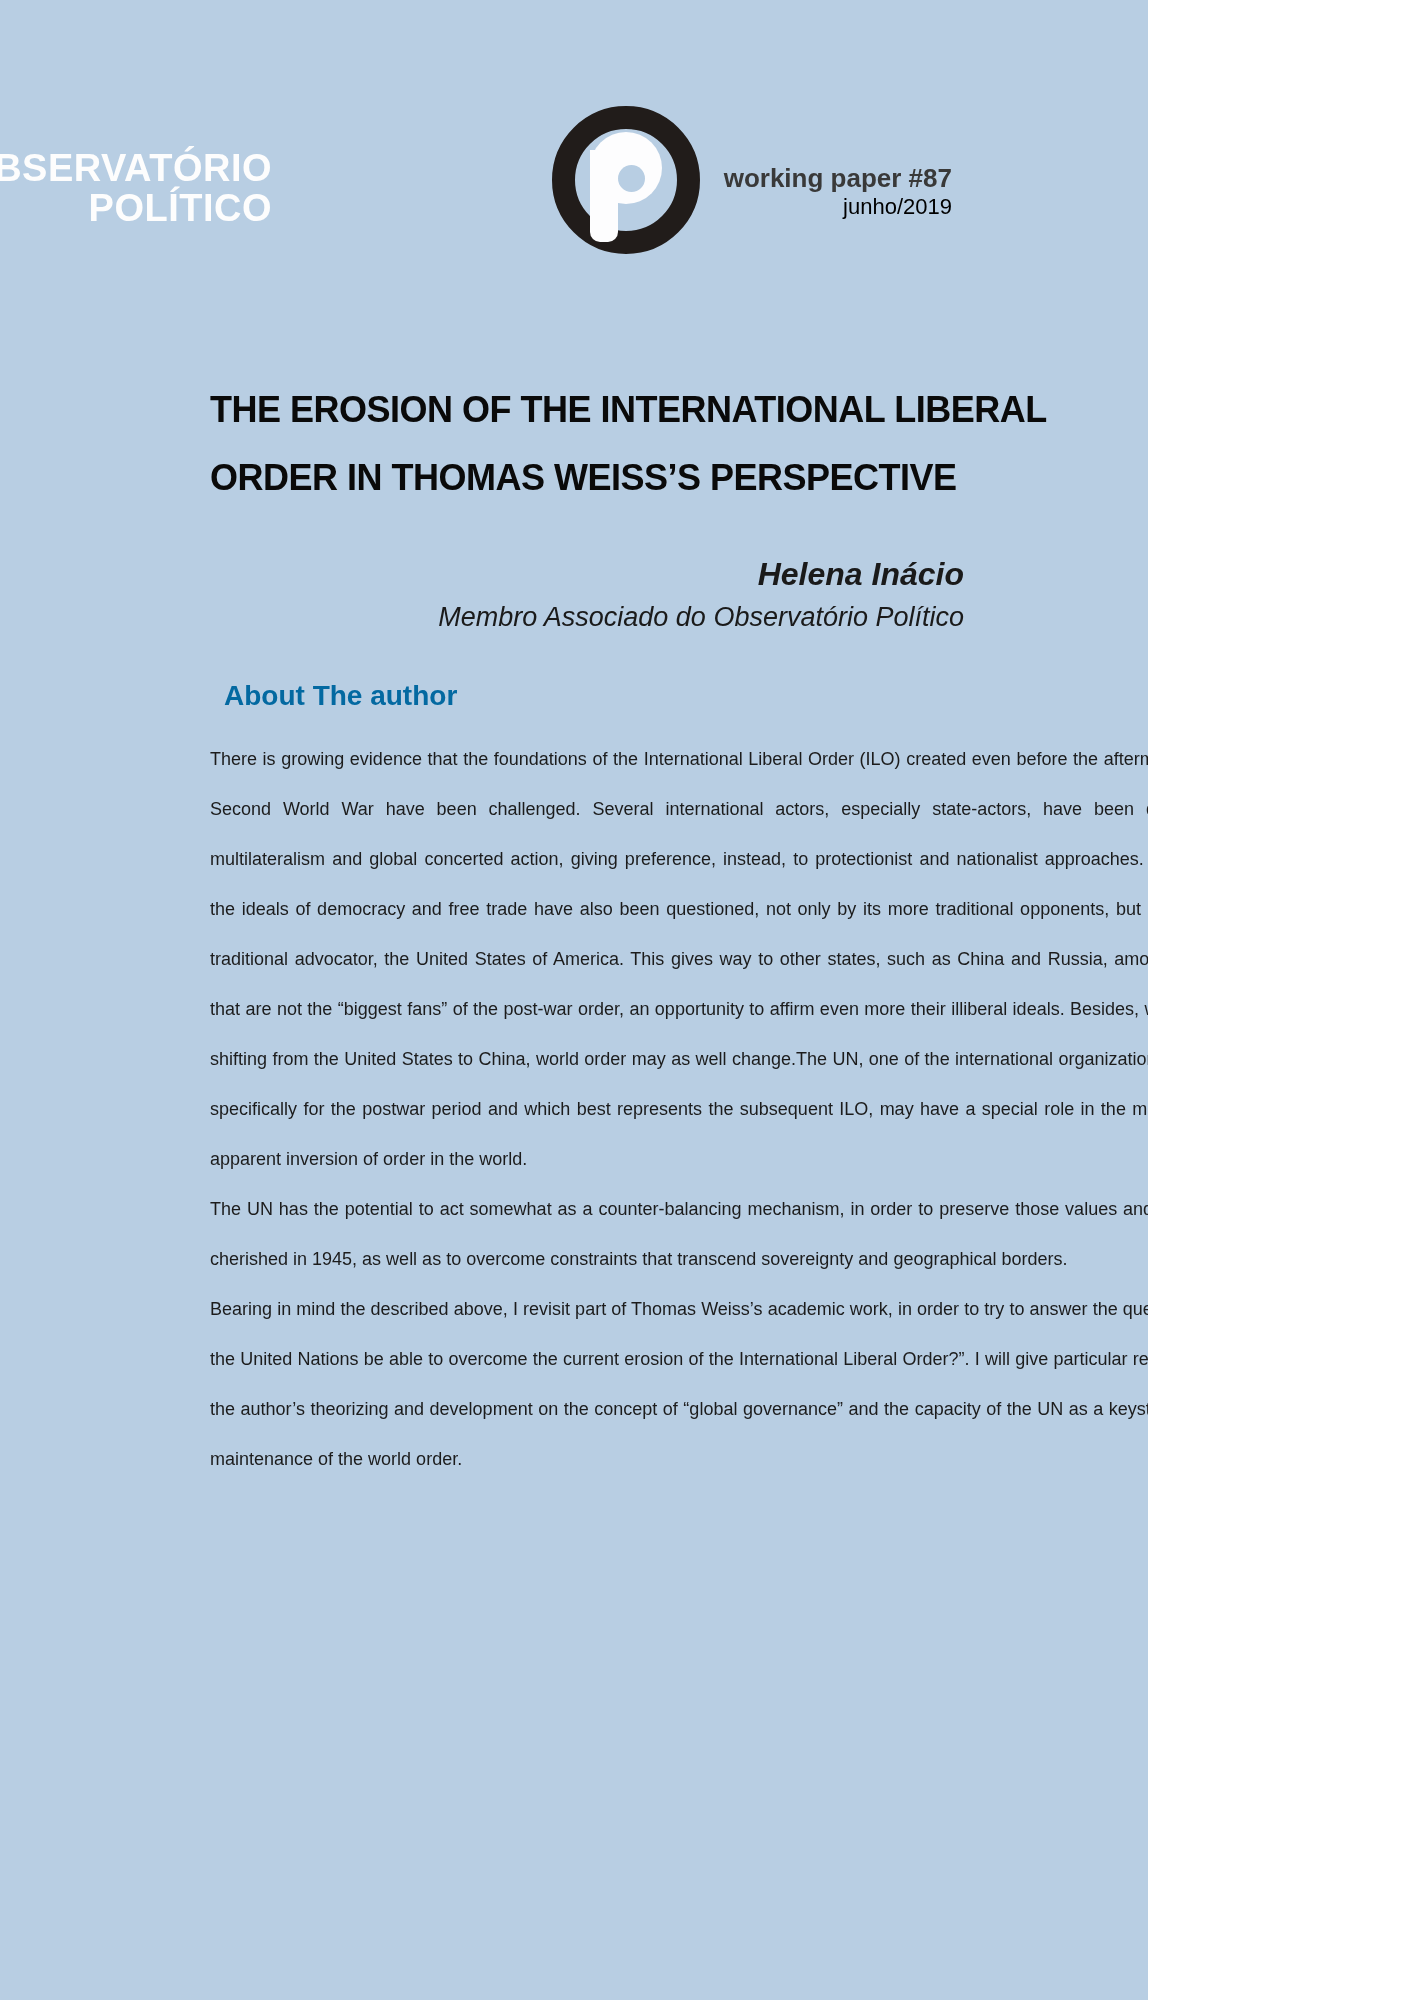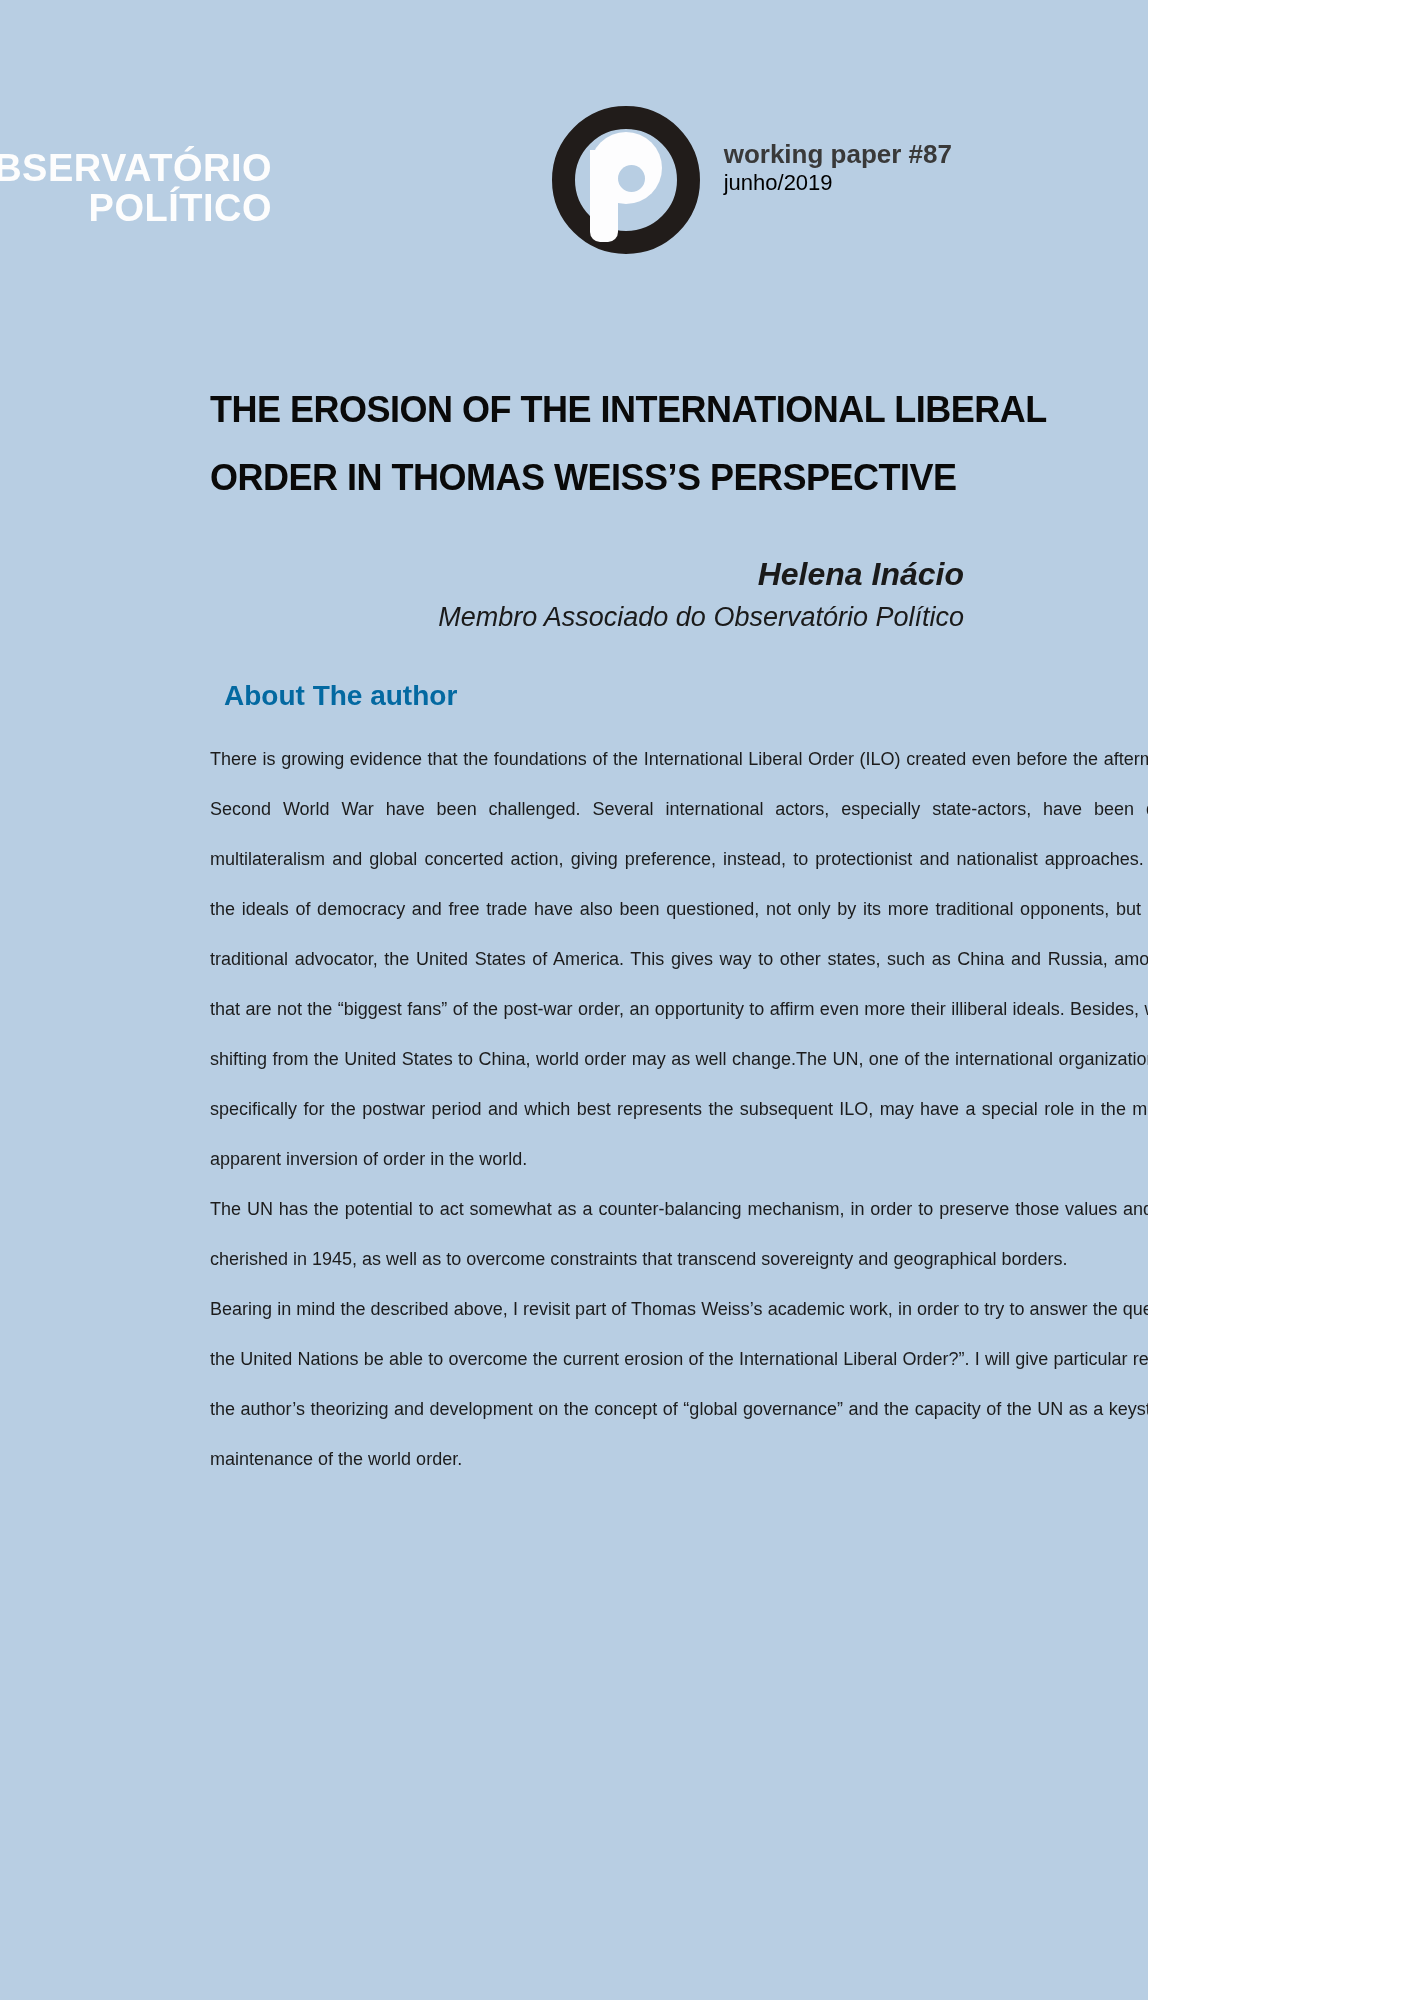--- a/index.html
+++ b/index.html
@@ -64,23 +64,23 @@
     left: 28px;
     top: 33px;
     width: 27px;
     height: 27px;
     background: var(--background, #b8cee3);
     border-radius: 50%;
   }
 
   .meta {
     position: absolute;
-    top: 138px;
+    top: 162px;
     right: 196px;
-    text-align: left;
+    text-align: right;
     white-space: nowrap;
     margin-left: 24px;
   }
   .meta .wp   { font-size: 26px; font-weight: bold; color: #393939; line-height: 32px; }
   .meta .date { font-size: 22px; color: #000000; line-height: 26px; }
 
   
   .doc-title {
     position: absolute;
     left: 210px;

